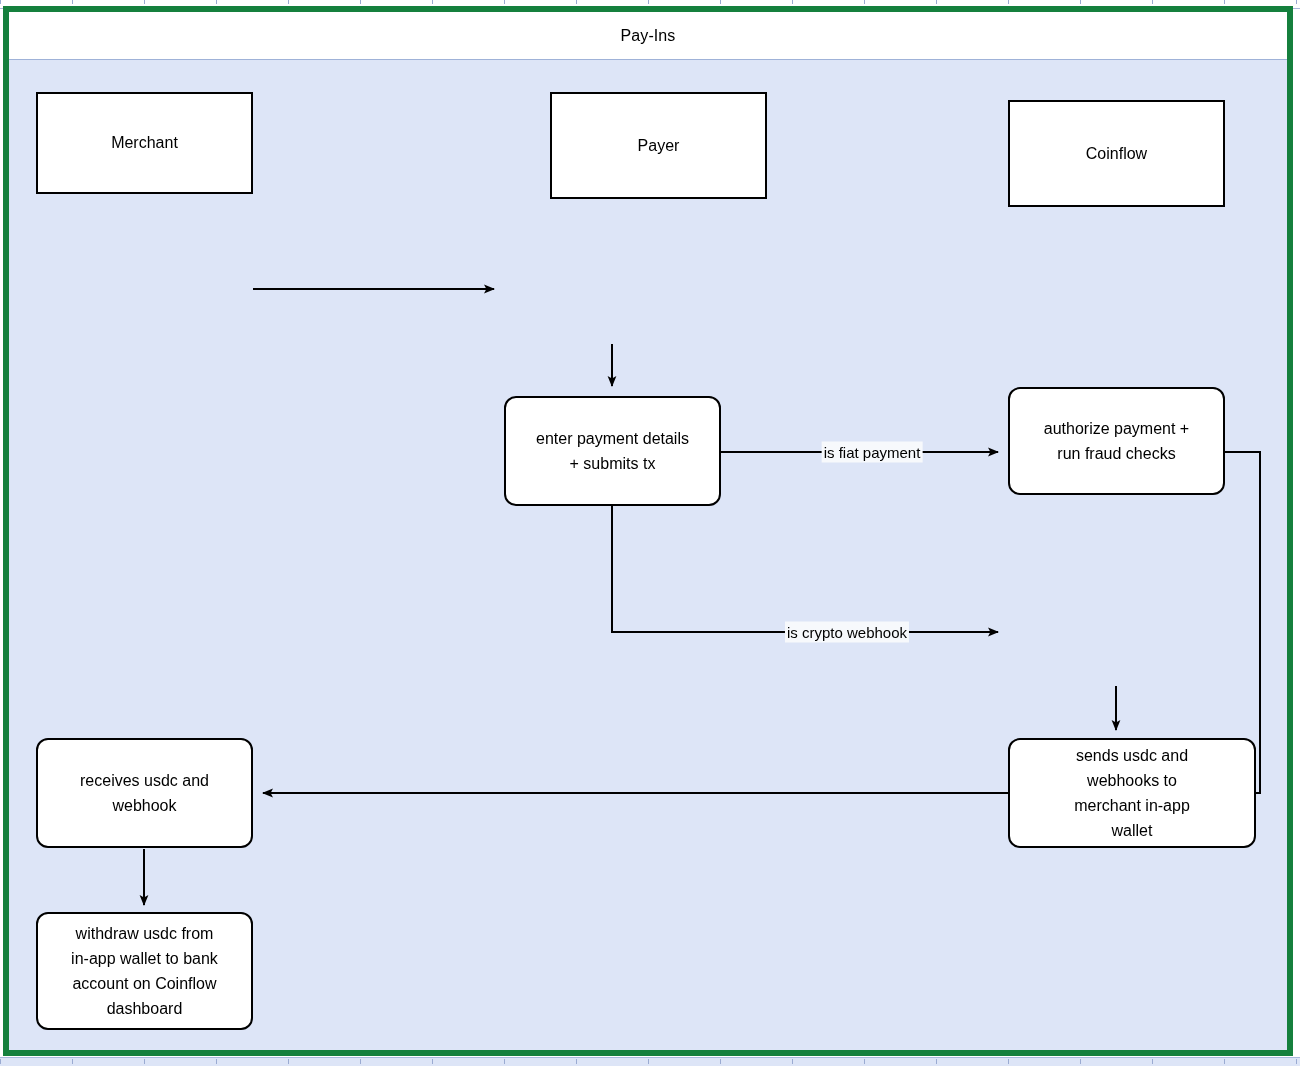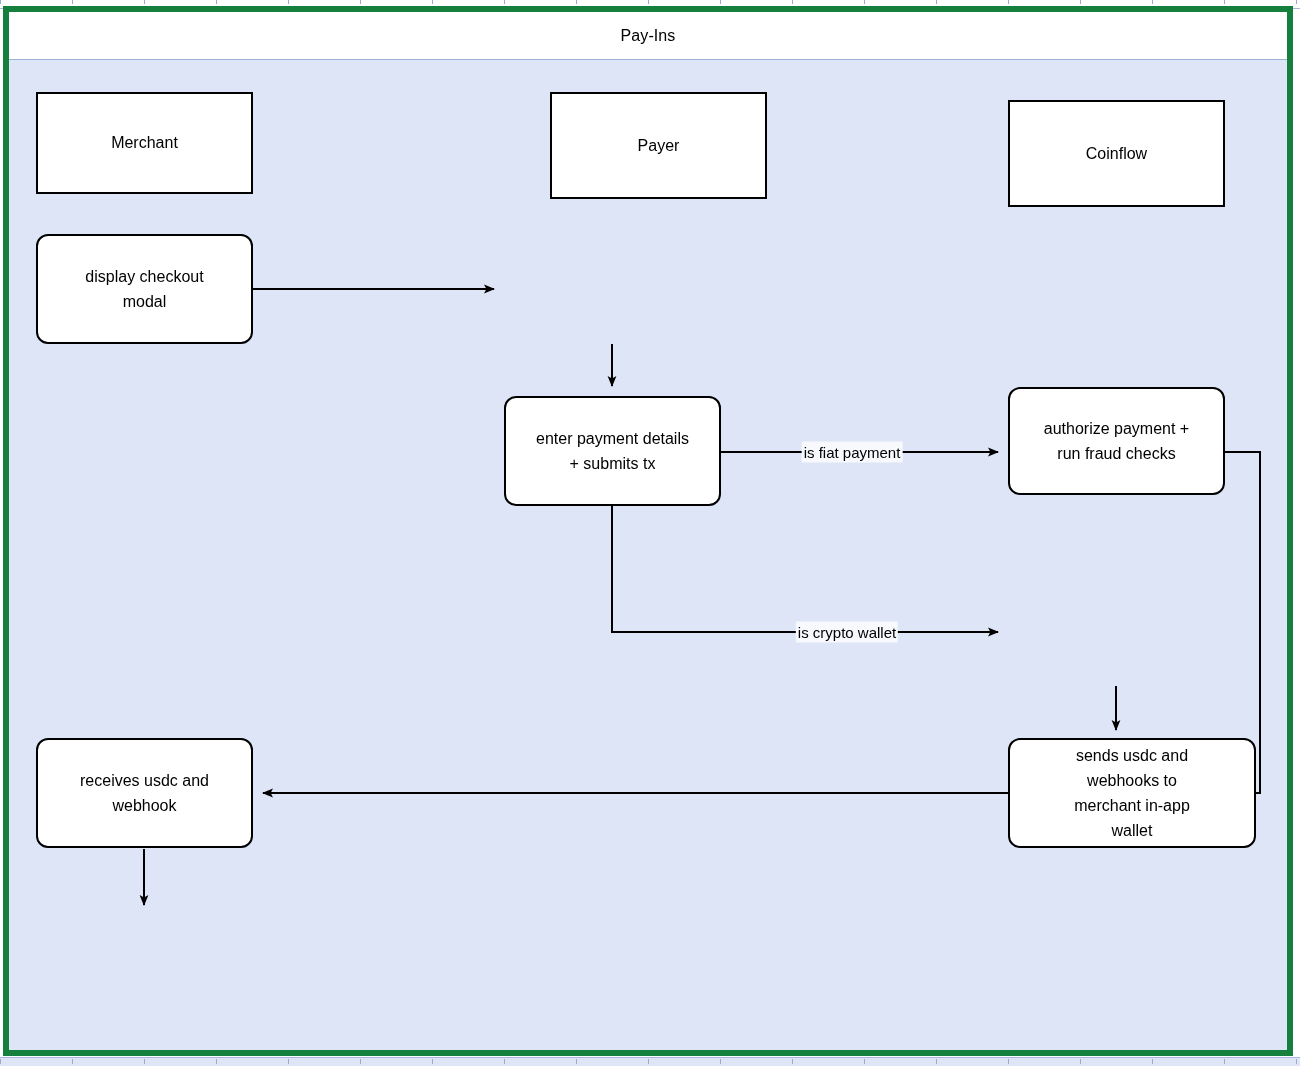--- a/index.html
+++ b/index.html
@@ -186,24 +186,20 @@
 
     <path class="edge-path" marker-end="url(#arrow)" d="M 1116 686 L 1116 730"></path>
 
     <path class="edge-path" marker-end="url(#arrow)" d="M 1225 452 L 1260 452 L 1260 793 L 1235 793"></path>
 
     <path class="edge-path" marker-end="url(#arrow)" d="M 1008 793 L 263 793"></path>
 
     <path class="edge-path" marker-end="url(#arrow)" d="M 144 849 L 144 905"></path>
   </svg>
 
-  <div class="node" style="left:36px; top:234px; width:217px; height:110px;">
-    <span>display checkout
-modal</span>
-  </div>
 
 
   <div class="node" style="left:504px; top:396px; width:217px; height:110px;">
     <span>enter payment details
 + submits tx</span>
   </div>
 
   <div class="node" style="left:1008px; top:387px; width:217px; height:108px;">
     <span>authorize payment +
 run fraud checks</span>
@@ -215,24 +211,30 @@
 webhooks to
 merchant in-app
 wallet</span>
   </div>
 
   <div class="node" style="left:36px; top:738px; width:217px; height:110px;">
     <span>receives usdc and
 webhook</span>
   </div>
 
-
-  <div class="edge-label" style="left:852px; top:452px;">is fiat payment</div>
-
-  <div class="edge-label" style="left:847px; top:632px;">is crypto wallet</div>
+  <div class="node" style="left:36px; top:912px; width:217px; height:118px;">
+    <span>withdraw usdc from
+in-app wallet to bank
+account on Coinflow
+dashboard</span>
+  </div>
+
+  <div class="edge-label" style="left:872px; top:452px;">is fiat payment</div>
+
+  <div class="edge-label" style="left:847px; top:632px;">is crypto webhook</div>
 
   <div class="ruler bottom" id="ruler-bottom">
       <div class="tick" style="left: 0px;"></div>
       <div class="tick" style="left: 72px;"></div>
       <div class="tick" style="left: 144px;"></div>
       <div class="tick" style="left: 216px;"></div>
       <div class="tick" style="left: 288px;"></div>
       <div class="tick" style="left: 360px;"></div>
       <div class="tick" style="left: 432px;"></div>
       <div class="tick" style="left: 504px;"></div>

